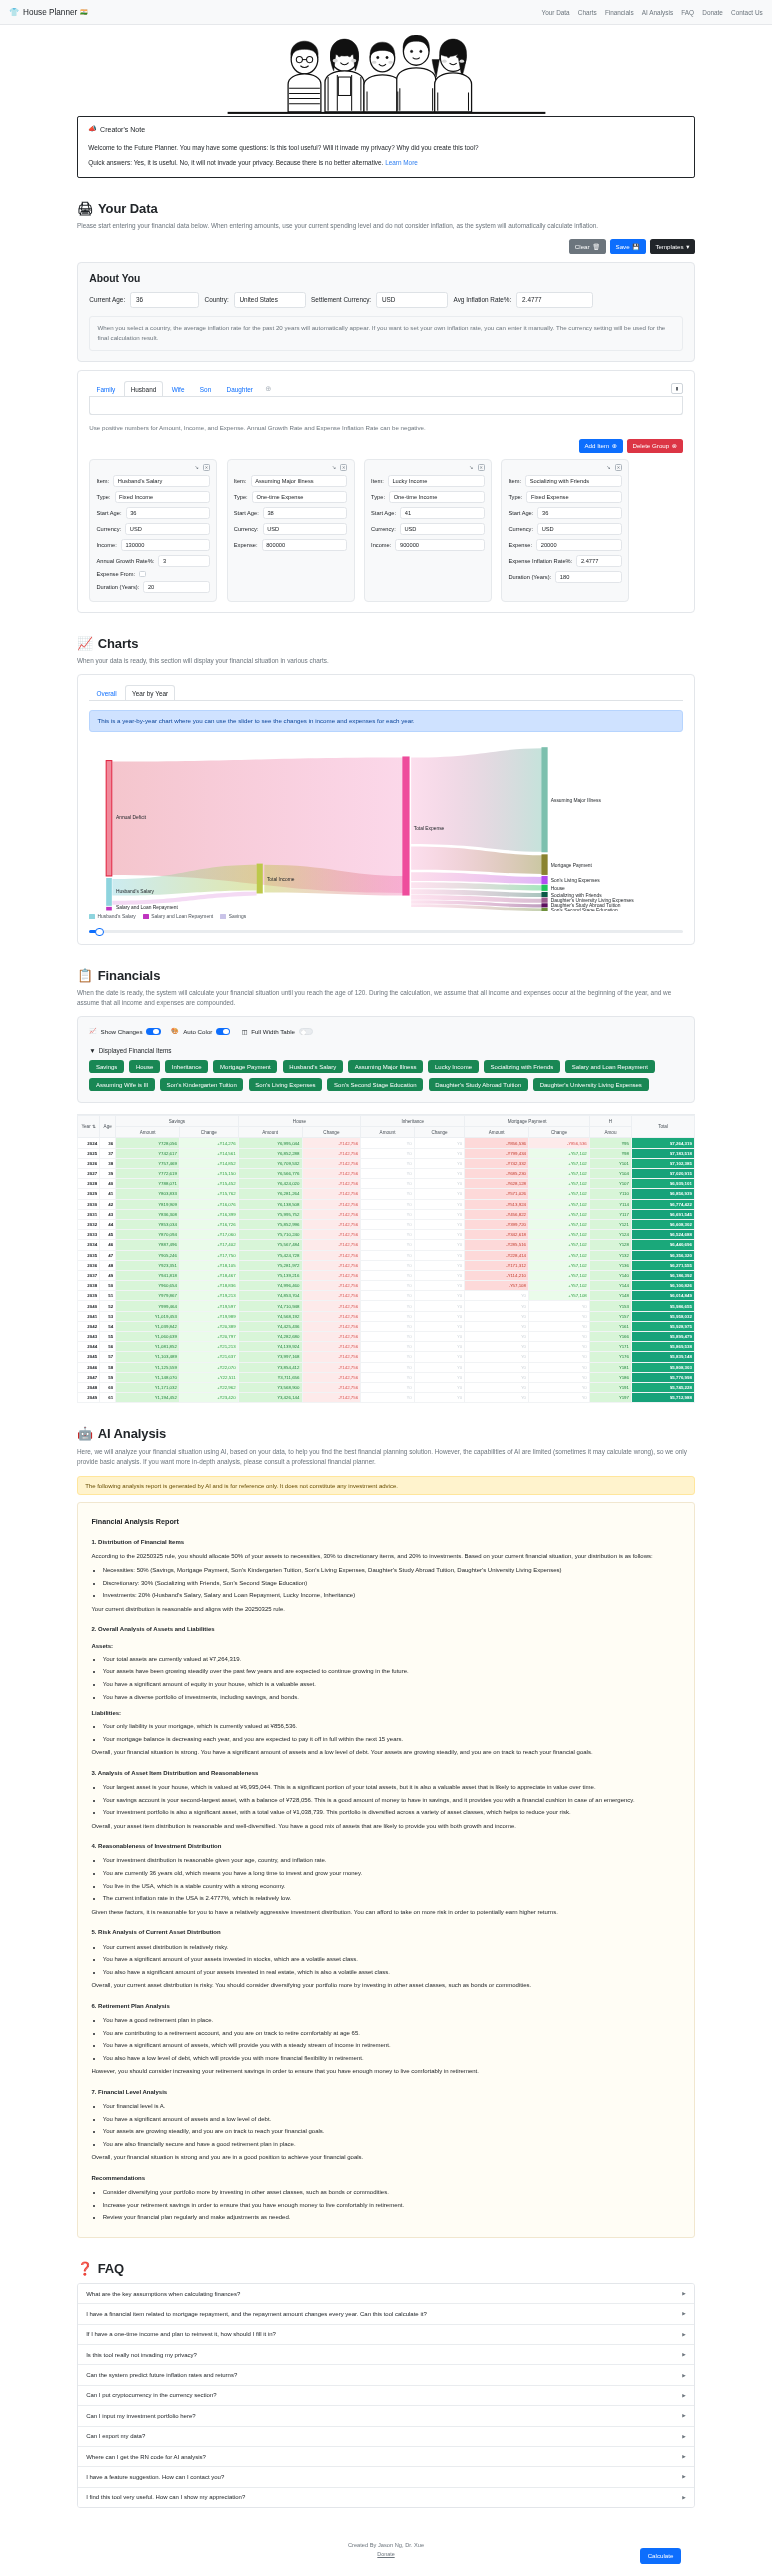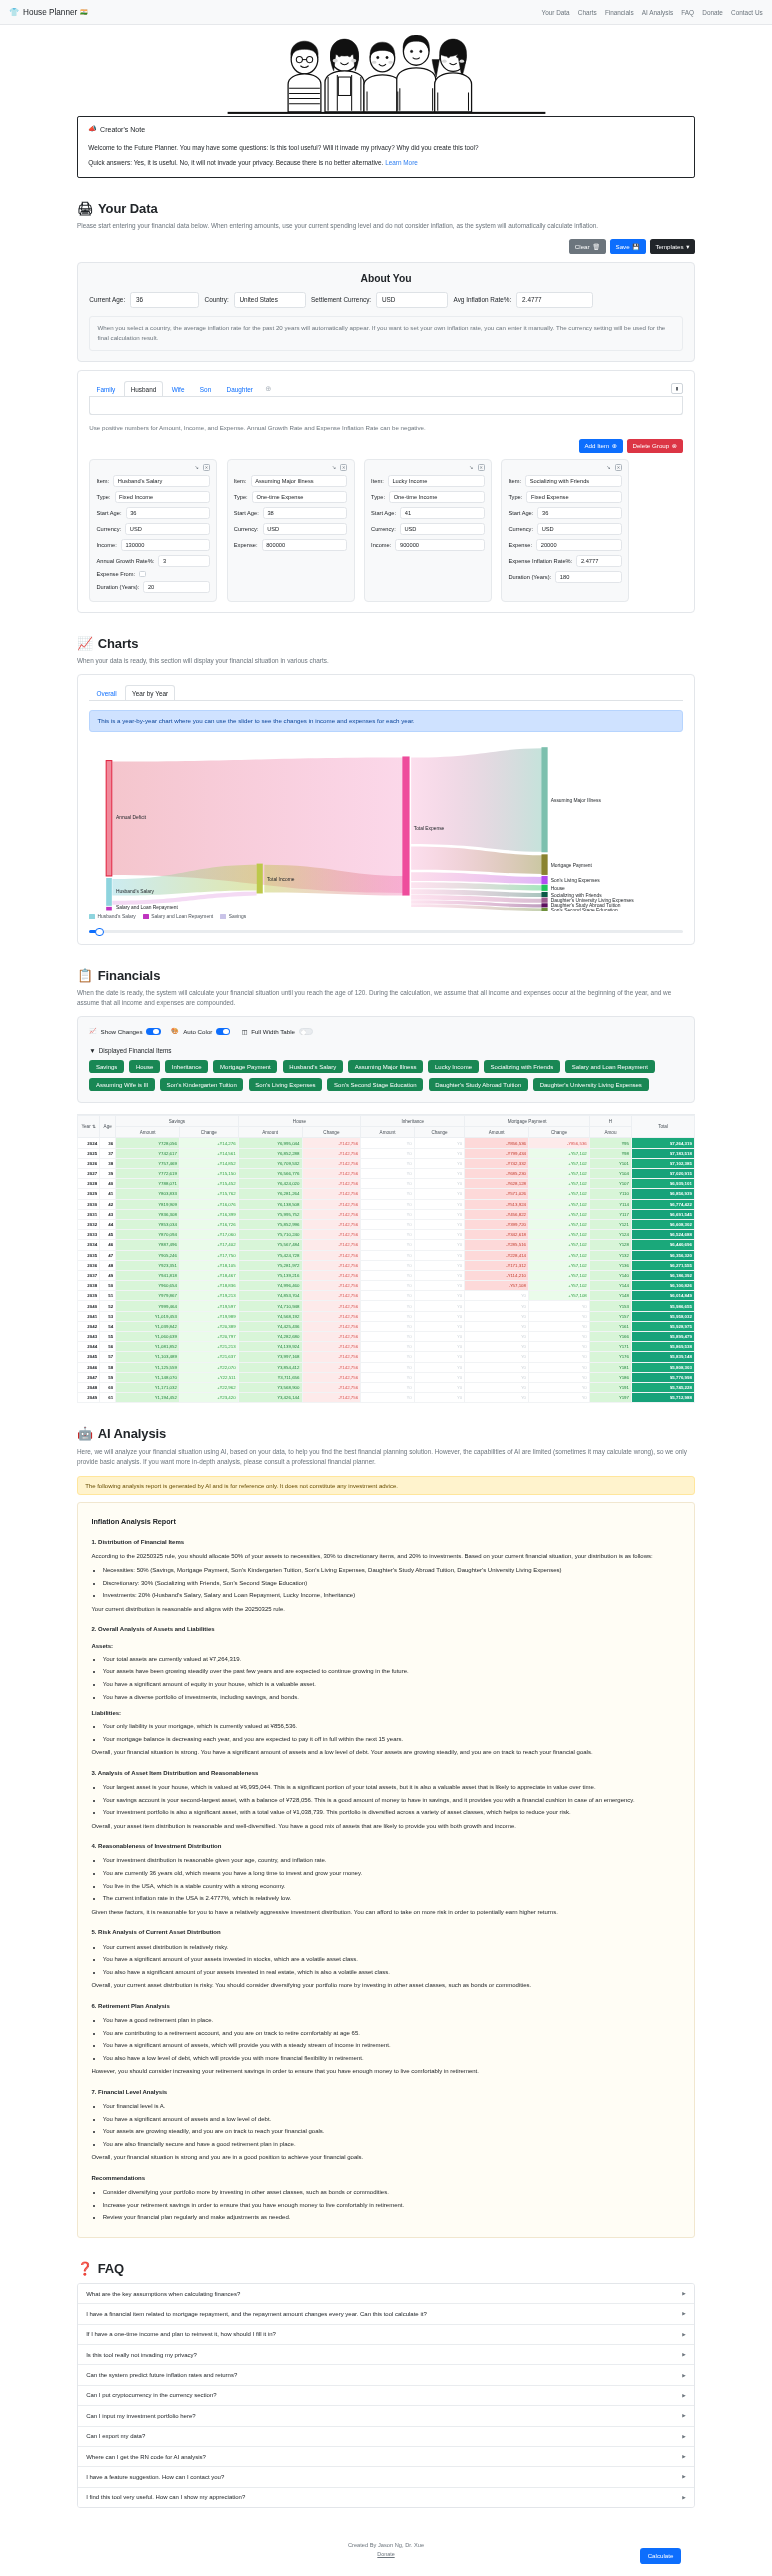--- a/index.html
+++ b/index.html
@@ -59,21 +59,21 @@
   .btn-dark{ background:#212529; }
   .btn-blue{ background:#0d6efd; }
   .btn-red{ background:#dc3545; }
 
   
   .panel{
     border:0.5px solid #e3e6ea; border-radius:4.1px; background:#f8f9fa;
     padding:10.3px 11.3px; margin-top:7.2px;
   }
   .panel.white{ background:#fff; }
-  h3.panel-title{ font-size:10.3px; font-weight:700; margin:0 0 8.2px 0;text-align:center; }
+  h3.panel-title{ font-size:10.3px; font-weight:700; margin:0 0 8.2px 0; }
 
   .aboutrow{ display:flex; align-items:center; gap:5.2px; flex-wrap:nowrap; }
   .aboutrow label{ font-size:6.4px; color:#212529; white-space:nowrap; }
   .inp{
     background:#fff; border:0.5px solid #dee2e6; border-radius:2.6px;
     padding:3.1px 4.6px; font-size:6.4px; font-family:inherit; color:#212529;
     height:15.5px;
   }
   .inp.w-sm{ width:69px; } .inp.w-md{ width:72px; } .inp.w-lg{ width:77px; }
 
@@ -1087,21 +1087,21 @@
 
   <div class="sec">
     <h2 class="sec-title">
       <span>🤖</span>
       <span>AI Analysis</span>
     </h2>
     <p class="sec-desc">Here, we will analyze your financial situation using AI, based on your data, to help you find the best financial planning solution. However, the capabilities of AI are limited (sometimes it may calculate wrong), so we only provide basic analysis. If you want more in-depth analysis, please consult a professional financial planner.</p>
     <div class="warn">The following analysis report is generated by AI and is for reference only. It does not constitute any investment advice.</div>
 
     <div class="report">
-      <h4>Inflation Analysis Report</h4>
+      <h4>Financial Analysis Report</h4>
       <div id="report-body">
           <h5>1. Distribution of Financial Items</h5>
           <p>According to the 20250325 rule, you should allocate 50% of your assets to necessities, 30% to discretionary items, and 20% to investments. Based on your current financial situation, your distribution is as follows:</p>
           <ul>
             <li>Necessities: 50% (Savings, Mortgage Payment, Son's Kindergarten Tuition, Son's Living Expenses, Daughter's Study Abroad Tuition, Daughter's University Living Expenses)</li>
             <li>Discretionary: 30% (Socializing with Friends, Son's Second Stage Education)</li>
             <li>Investments: 20% (Husband's Salary, Salary and Loan Repayment, Lucky Income, Inheritance)</li>
           </ul>
           <p>Your current distribution is reasonable and aligns with the 20250325 rule.</p>
           <h5>2. Overall Analysis of Assets and Liabilities</h5>

